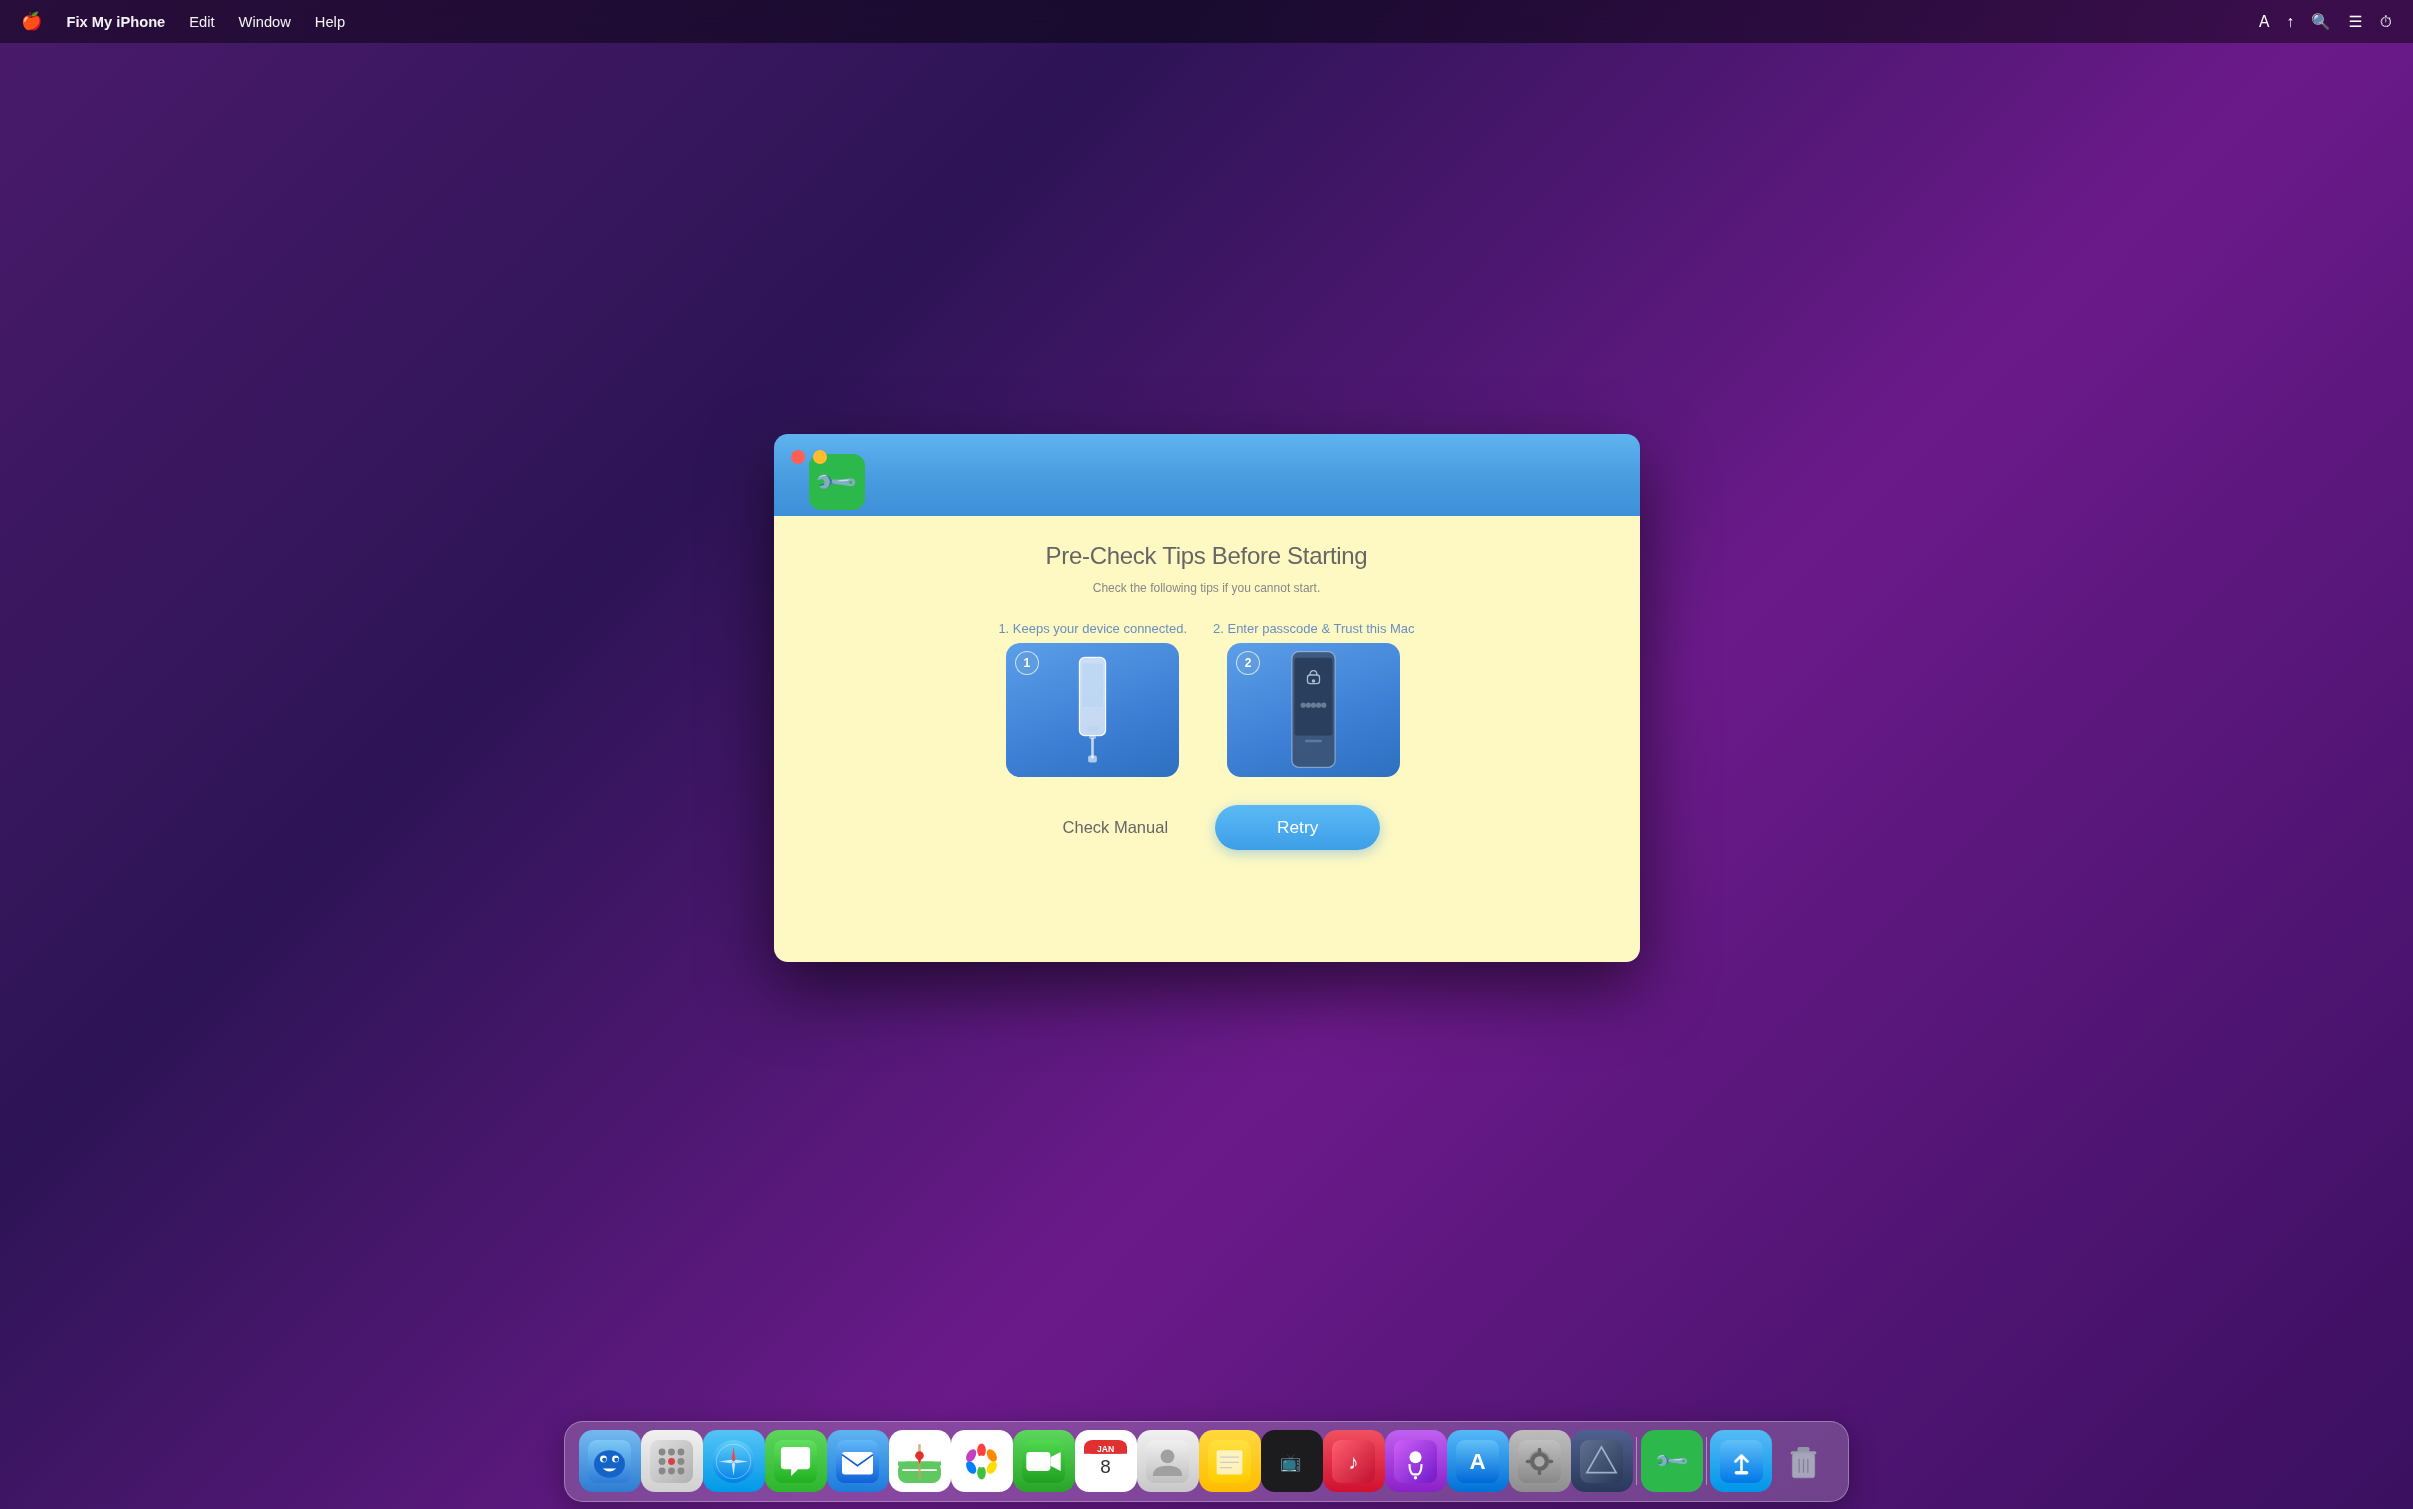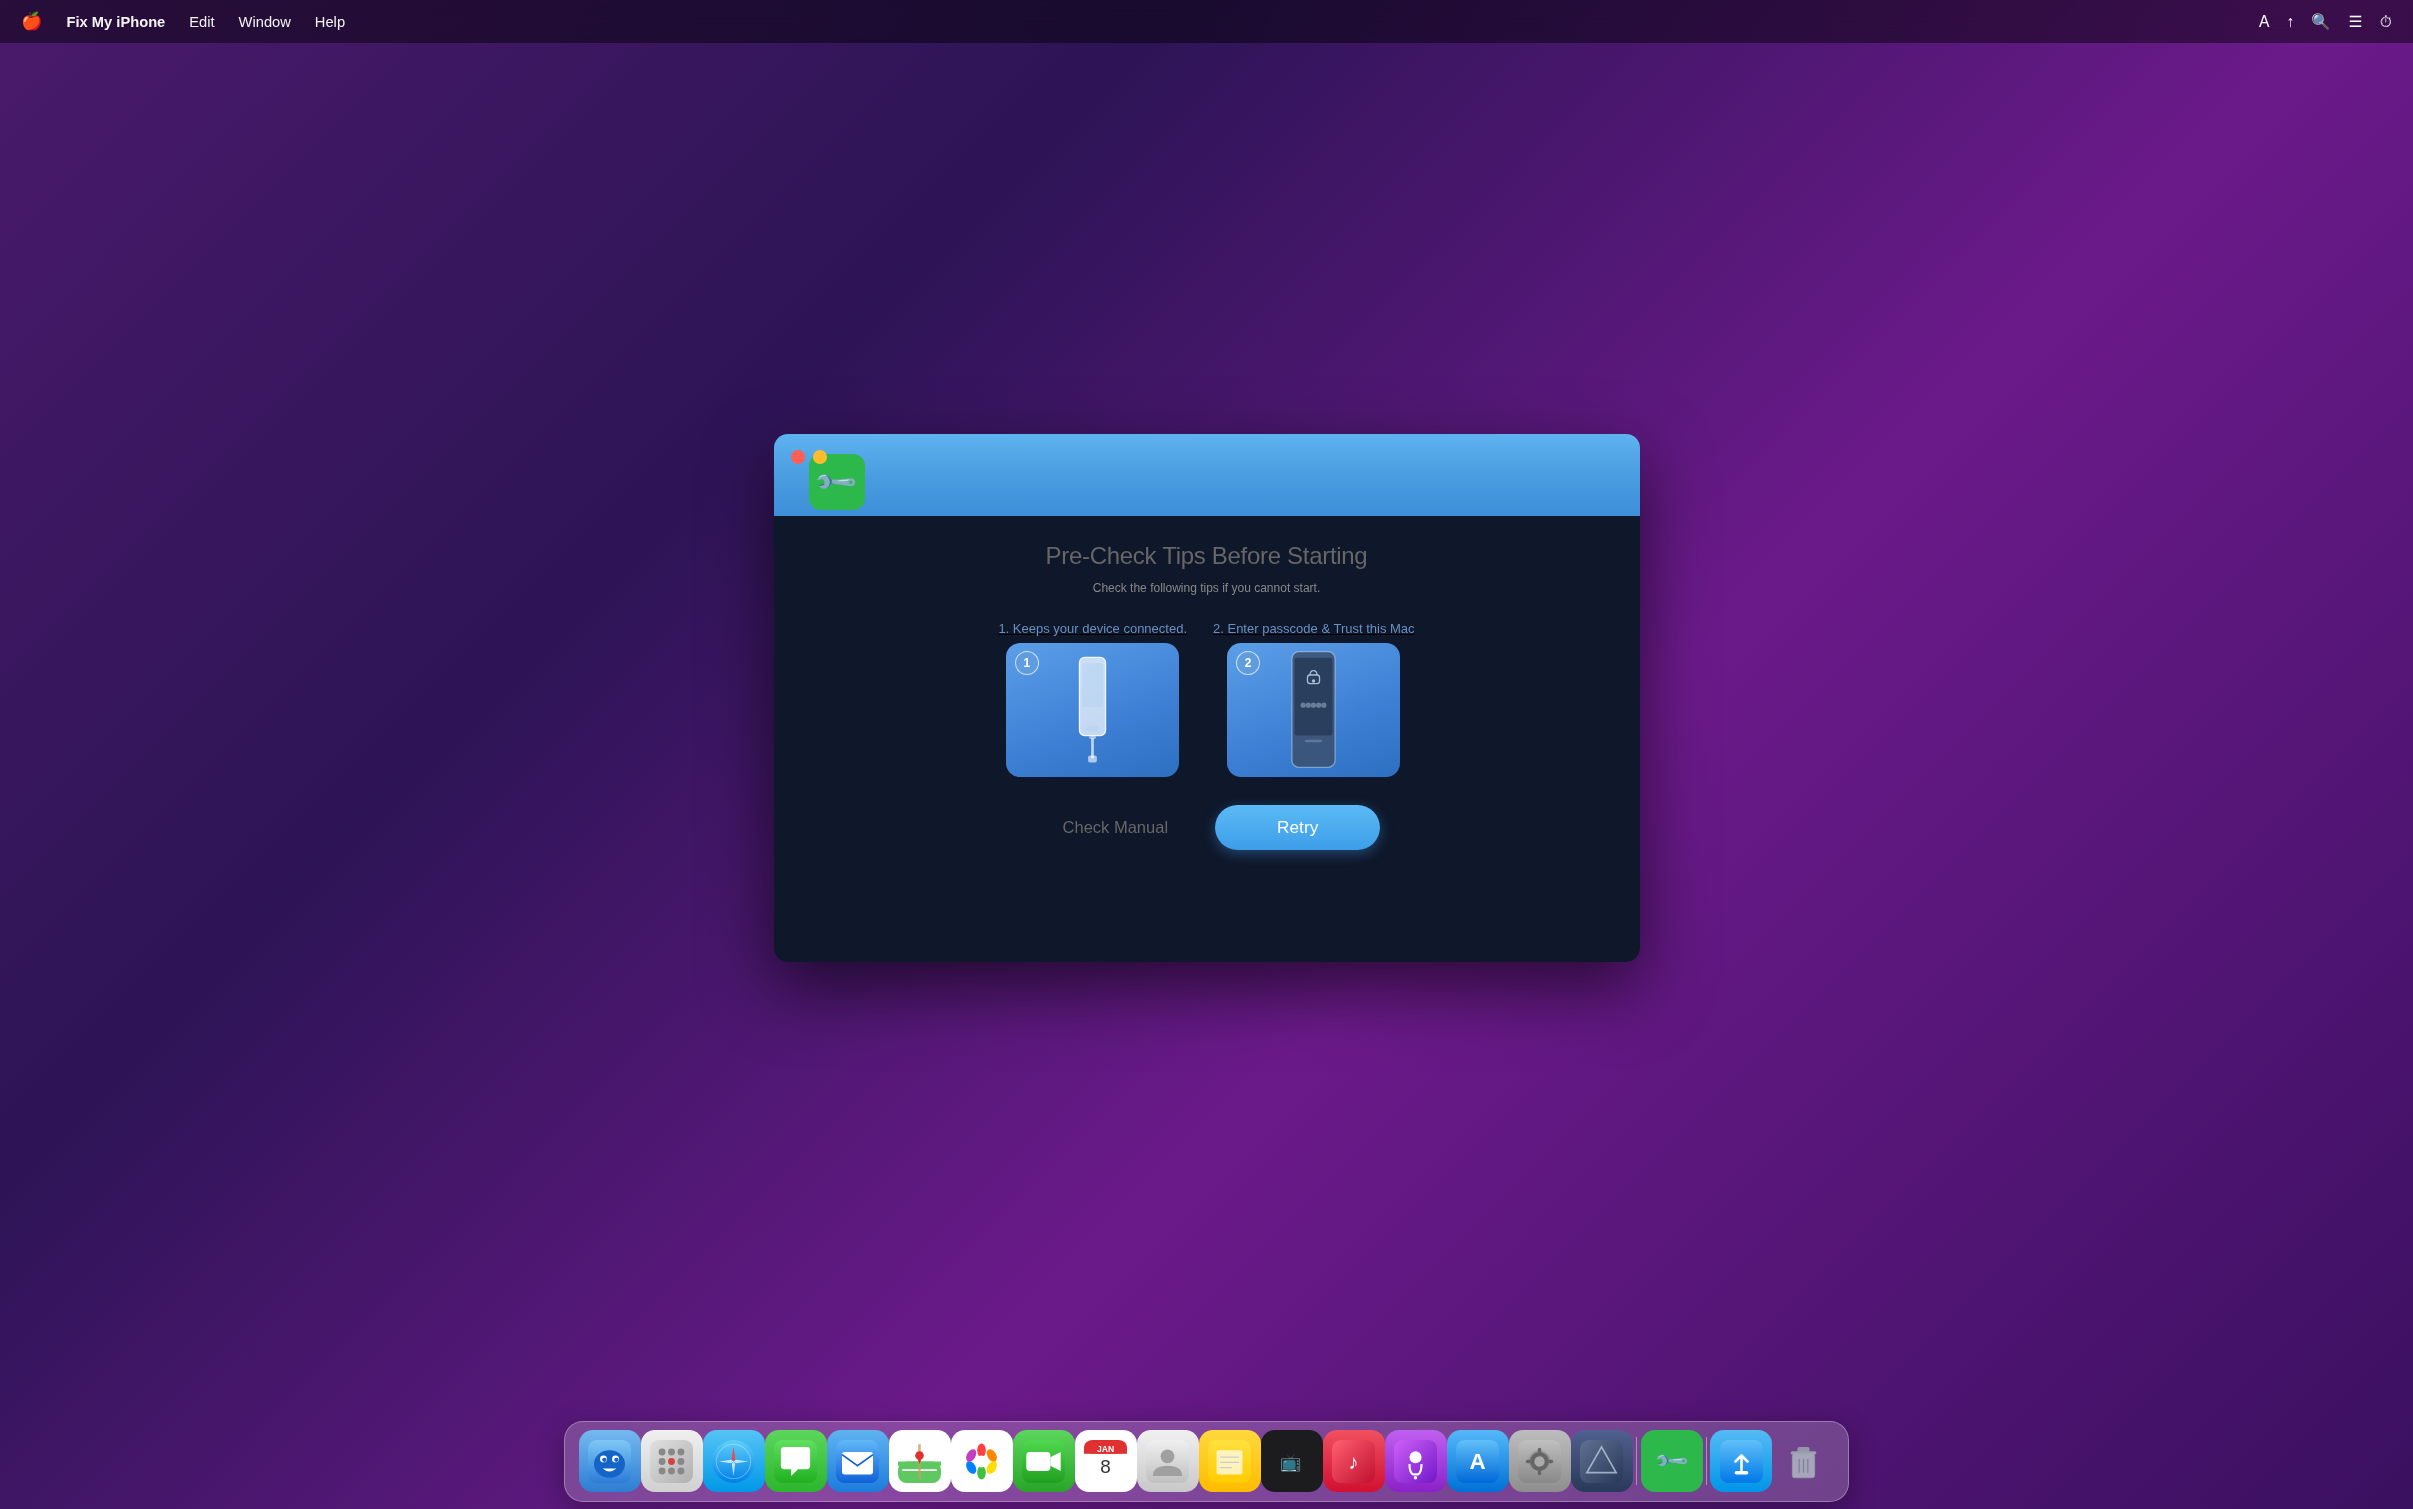--- a/index.html
+++ b/index.html
@@ -116,21 +116,21 @@
     .app-icon-wrench {
       font-size: 28px;
       color: white;
       transform: rotate(-45deg);
     }
 
     
     .window-content {
       width: 100%;
       height: calc(100% - 82px);
-      background: #0f172a;
+      background: #fef9c3;
       display: flex;
       flex-direction: column;
       align-items: center;
       padding: 26px 35px 0;
     }
 
     .pre-check-title {
       font-size: 24px;
       font-weight: 300;
       color: #666;
@@ -142,21 +142,20 @@
       font-size: 12px;
       color: #888;
       margin-bottom: 26px;
     }
 
     .steps-container {
       display: flex;
       gap: 26px;
       align-items: flex-end;
       margin-bottom: 28px;
-      text-decoration: underline;
     }
 
     .step-item {
       display: flex;
       flex-direction: column;
       align-items: center;
       gap: 7px;
     }
 
     .step-label {

